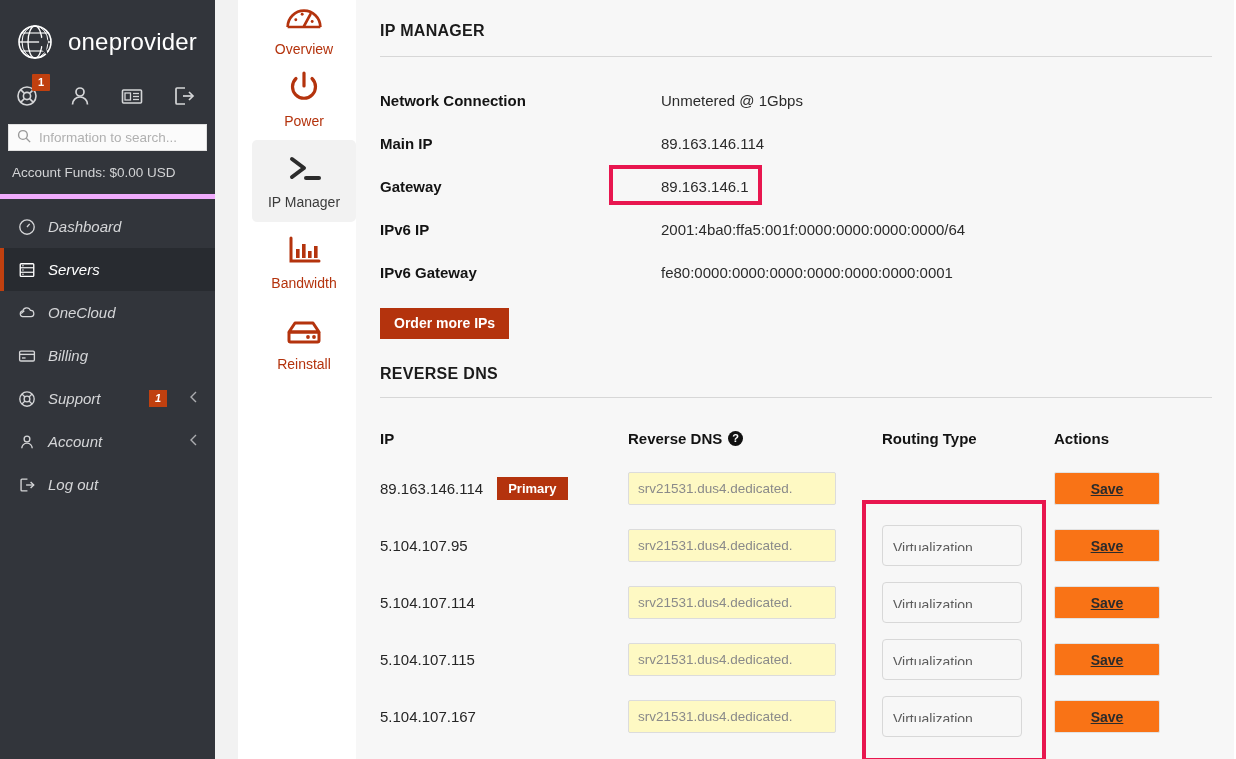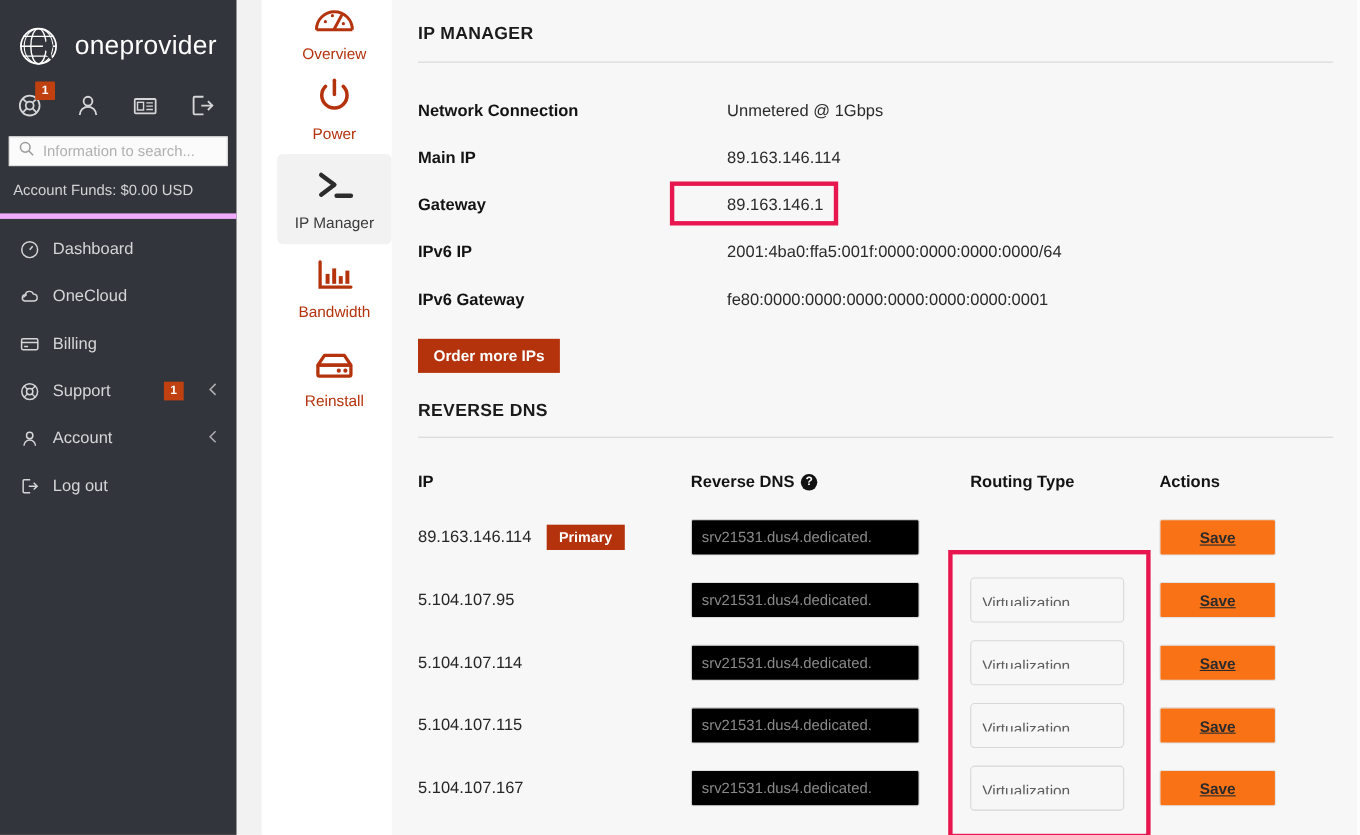--- a/index.html
+++ b/index.html
@@ -42,21 +42,21 @@
   }
   .search-box input {
     border: 0; outline: 0; background: transparent; width: 100%;
     font-family: "Liberation Sans", sans-serif; font-size: 13.5px; color: #4a4a4a;
   }
   .search-box input::placeholder { color: #b0b0b0; }
   .funds {
     font-size: 13.5px; color: #d2d3d5; padding: 14px 0 14px 12px;
     border-bottom: 5px solid #f0abfc;
   }
-  .nav { padding-top: 6px; }
+  .nav { padding-top: 6px; font-style: italic; }
   .nav-item {
     display: flex; align-items: center; gap: 12px;
     height: 43px; padding-left: 18px; position: relative;
     font-size: 15px; color: #d5d6d8;
   }
   .nav-item.active { background: #282b30; color: #ffffff; }
   .nav-item.active::before {
     content: ""; position: absolute; left: 0; top: 0; bottom: 0;
     width: 4px; background: #c0400f;
   }
@@ -129,21 +129,21 @@
     line-height: 1;
   }
   .dns-row { height: 57px; }
   .ip-cell { display: flex; align-items: center; gap: 14px; }
   .ip-text { font-size: 15px; color: #262626; }
   .primary-pill {
     background: #b4330d; color: #fff; font-size: 13px; font-weight: 700;
     padding: 4px 11px;
   }
   .rdns-input {
-    width: 208px; height: 33px; border: 1px solid #dcdcdc; background: #000000;
+    width: 208px; height: 33px; border: 1px solid #dcdcdc; background: #fef9c3;
     padding: 0 9px; font-family: "Liberation Sans", sans-serif;
     font-size: 13.5px; color: #8a8a8a; border-radius: 2px; outline: none;
   }
   .rdns-input::placeholder { color: #8a8a8a; }
   .route-select {
     width: 140px; height: 41px; border: 1px solid #d8d8d8; background: #f7f7f7;
     font-family: "Liberation Sans", sans-serif; font-size: 14px; color: #5c5c5c;
     border-radius: 4px; padding: 14px 10px; outline: none;
     -webkit-appearance: none; appearance: none;
   }
@@ -239,20 +239,33 @@
       <div class="nav-item">
         <span class="nic">
           <svg width="18" height="18" viewBox="0 0 20 20">
             <circle cx="10" cy="10" r="8" fill="none" stroke="#d5d6d8" stroke-width="1.5"></circle>
             <line x1="10" y1="10" x2="13" y2="6.5" stroke="#d5d6d8" stroke-width="1.5"></line>
           </svg>
         </span>
         <span class="nav-label">Dashboard</span>
       </div>
 
+      <div class="nav-item active">
+        <span class="nic">
+          <svg width="18" height="18" viewBox="0 0 20 20">
+            <rect x="2.5" y="3" width="15" height="14" rx="1" fill="none" stroke="#ffffff" stroke-width="1.5"></rect>
+            <line x1="2.5" y1="7.5" x2="17.5" y2="7.5" stroke="#ffffff" stroke-width="1.3"></line>
+            <line x1="2.5" y1="12.5" x2="17.5" y2="12.5" stroke="#ffffff" stroke-width="1.3"></line>
+            <circle cx="5.5" cy="5.2" r=".8" fill="#ffffff"></circle>
+            <circle cx="5.5" cy="10" r=".8" fill="#ffffff"></circle>
+            <circle cx="5.5" cy="14.8" r=".8" fill="#ffffff"></circle>
+          </svg>
+        </span>
+        <span class="nav-label">Servers</span>
+      </div>
 
       <div class="nav-item">
         <span class="nic">
           <svg width="18" height="18" viewBox="0 0 20 20">
             <path d="M5 14 a3.2 3.2 0 0 1 .4 -6.3 a4.4 4.4 0 0 1 8.4 -.6 a3.4 3.4 0 0 1 .6 6.9 z" fill="none" stroke="#d5d6d8" stroke-width="1.4"></path>
             <path d="M3.5 10.5 l3.5 -3" fill="none" stroke="#d5d6d8" stroke-width="1.3"></path>
           </svg>
         </span>
         <span class="nav-label">OneCloud</span>
       </div>

